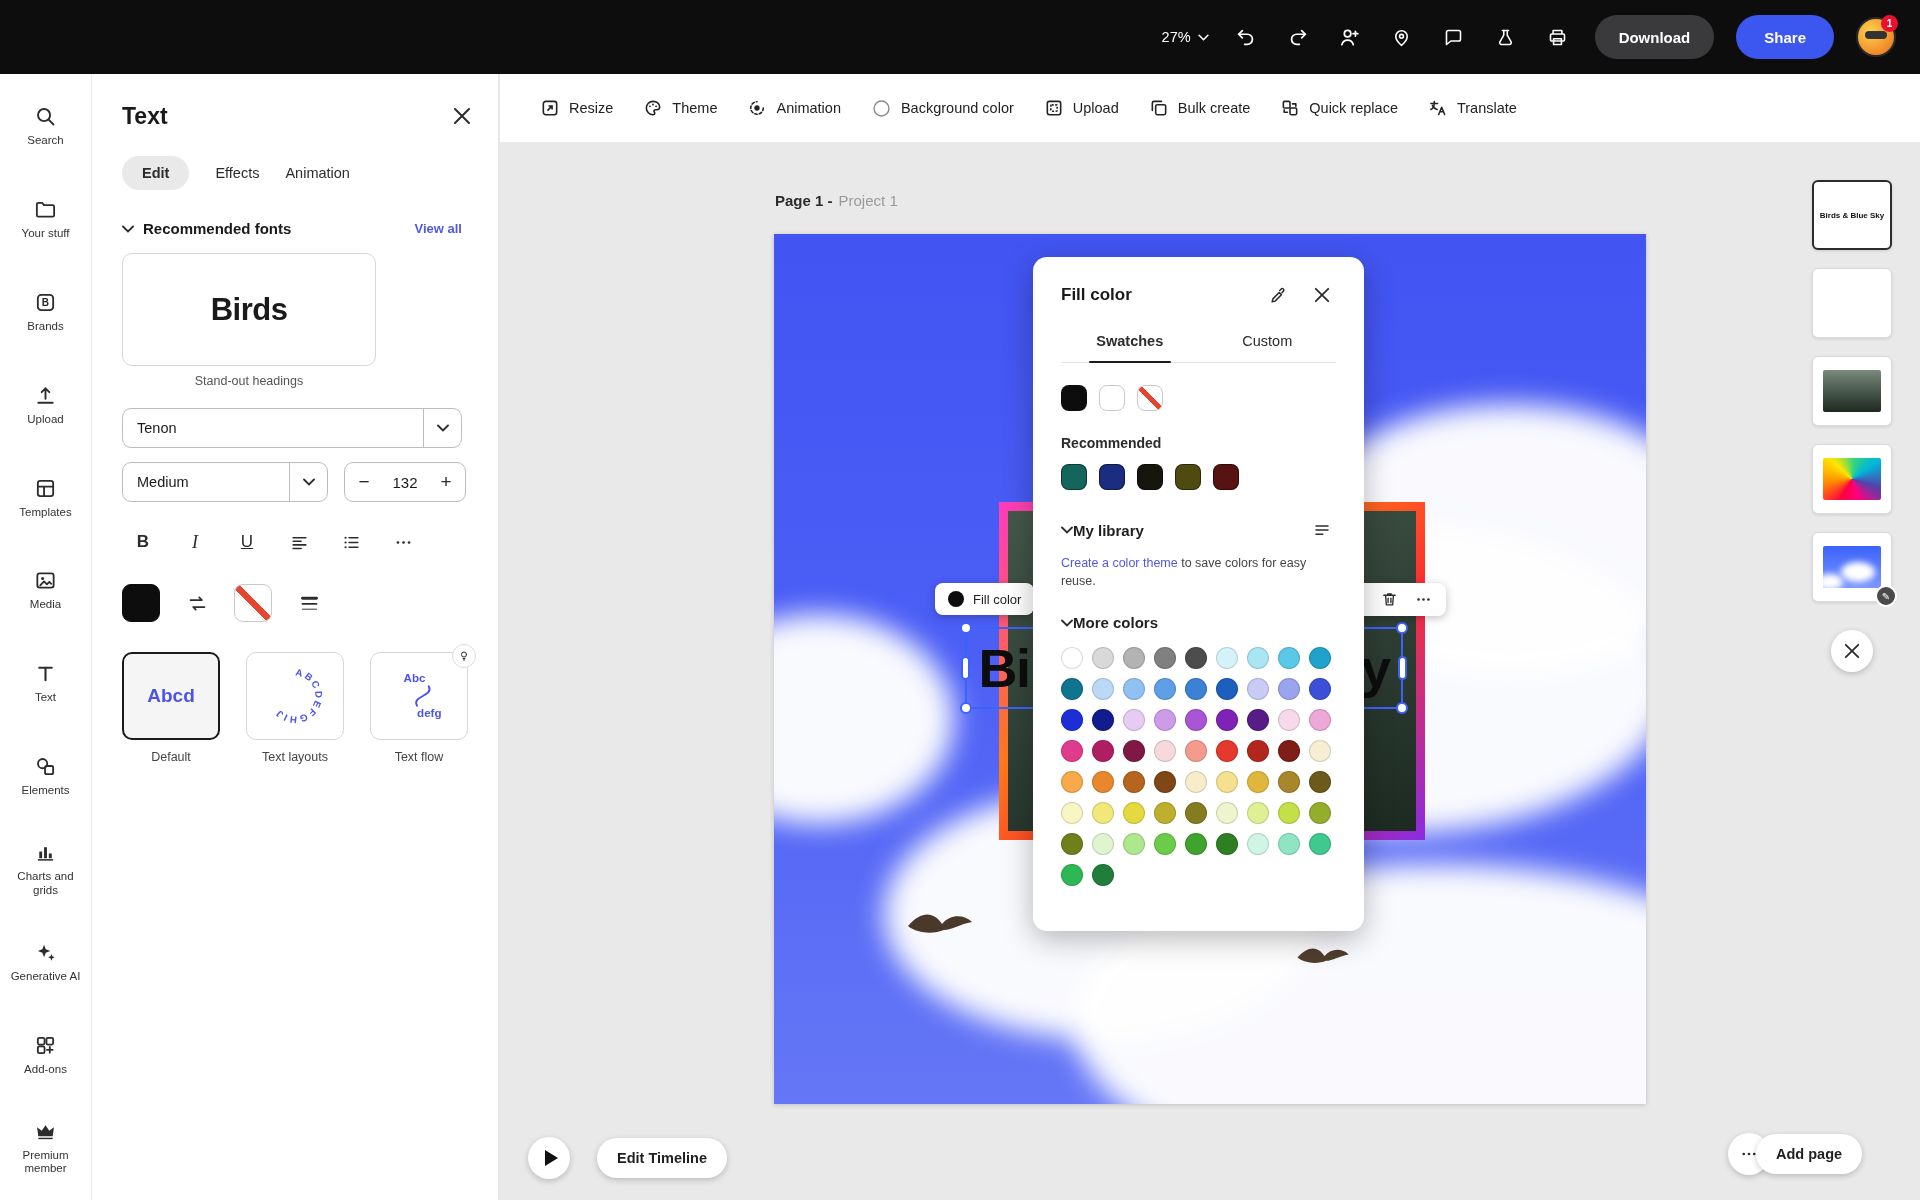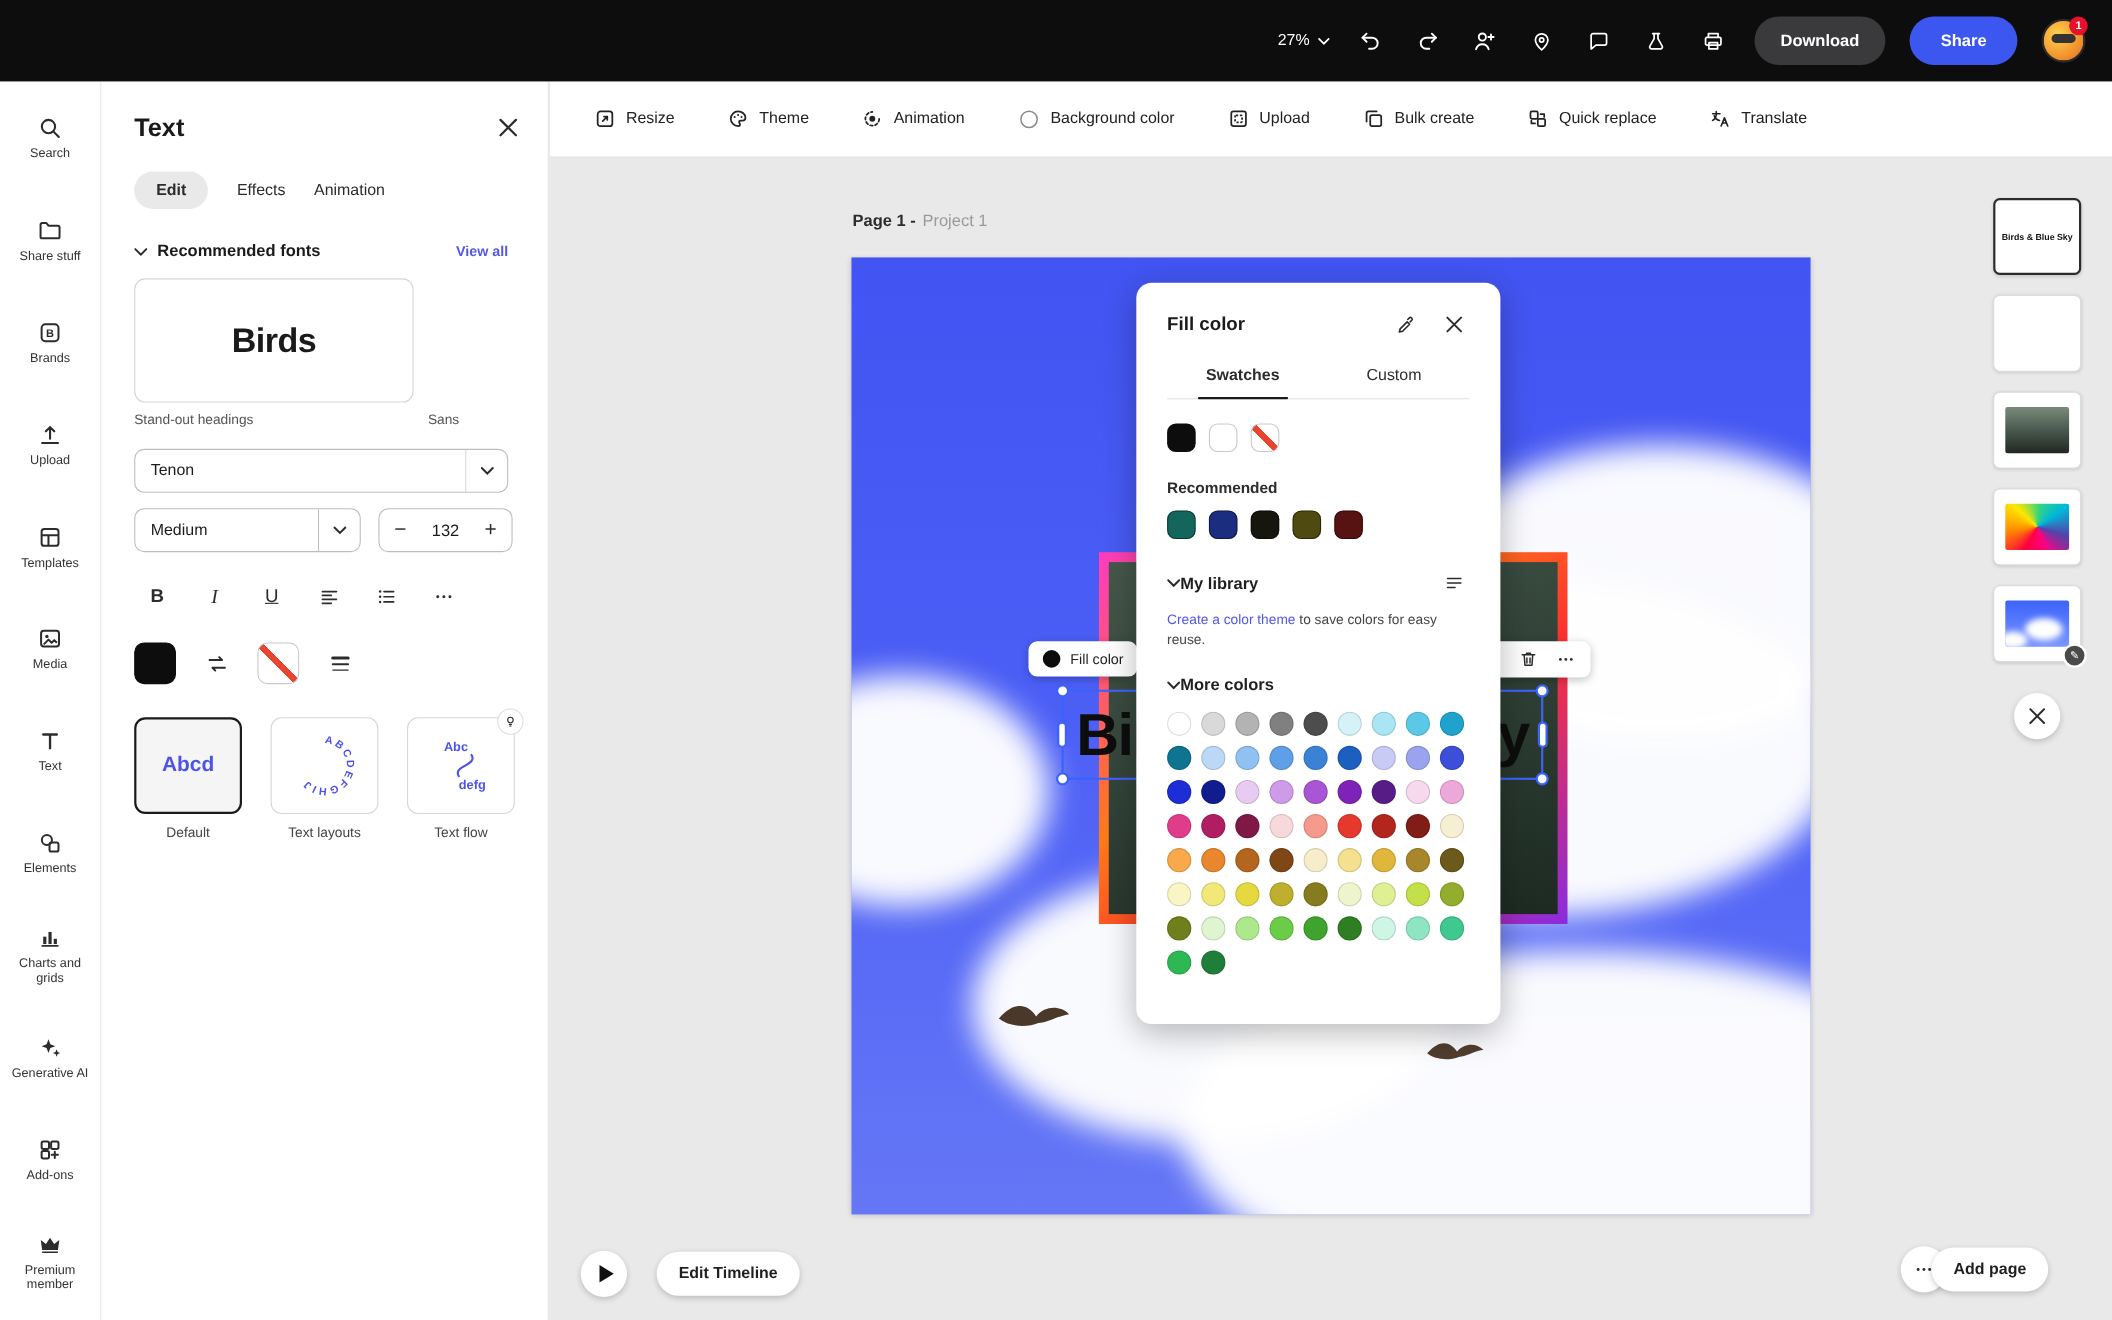--- a/index.html
+++ b/index.html
@@ -38,21 +38,21 @@
   .panel-tabs{display:flex;gap:26px;margin-top:24px}
   .ptab2{font-size:14.5px;color:#2c2c2c;padding:9px 0}
   .ptab2.active{background:#e9e9e9;border-radius:18px;padding:9px 20px;font-weight:700}
   .rec-head{display:flex;align-items:center;justify-content:space-between;width:340px;margin-top:30px}
   .rec-head .lft{display:flex;align-items:center;gap:9px;font-size:15px;font-weight:700}
   .view-all{font-size:13px;color:#5258e4;font-weight:600}
   .font-cards{display:flex;gap:13px;margin-top:16px;width:500px}
   .font-card{position:relative;width:254px;height:113px;border:1px solid #d6d6d6;border-radius:10px;background:#fff;display:flex;align-items:center;justify-content:center;flex:none}
   .font-card .prev{font-size:31px;font-weight:700;letter-spacing:-.5px;white-space:nowrap}
   .crown-badge{position:absolute;right:10px;bottom:8px;width:22px;height:22px;border-radius:50%;background:#2c2c2c;display:flex;align-items:center;justify-content:center;color:#fff}
-  .font-caption{font-size:12.5px;color:#555;width:254px;margin-top:8px;flex:none}
+  .font-caption{font-size:12.5px;color:#555;text-align:center;width:254px;margin-top:8px;flex:none}
   .caps{display:flex;gap:13px;width:500px}
   .select{display:flex;align-items:center;justify-content:space-between;border:1.5px solid #bdbdbd;border-radius:9px;height:40px;padding-left:14px;font-size:14.5px;background:#fff}
   .select .chev-box{width:38px;height:100%;border-left:1.5px solid #bdbdbd;display:flex;align-items:center;justify-content:center;border-radius:0 8px 8px 0}
   .family-select{width:340px;margin-top:20px}
   .row-weight{display:flex;gap:16px;margin-top:14px;align-items:center}
   .weight-select{width:206px}
   .stepper{display:flex;align-items:center;height:40px;border:1.5px solid #bdbdbd;border-radius:9px;overflow:hidden}
   .stepper button{width:38px;height:100%;font-size:19px;color:#2c2c2c;display:flex;align-items:center;justify-content:center}
   .stepper .val{width:44px;text-align:center;font-size:15px}
   .fmt-row{display:flex;align-items:center;gap:10px;margin-top:22px}
@@ -68,21 +68,21 @@
   .scard-wrap{display:flex;flex-direction:column;align-items:center;gap:10px}
   .scard{position:relative;width:98px;height:88px;border:1px solid #d6d6d6;border-radius:10px;display:flex;align-items:center;justify-content:center;background:#fff}
   .scard.selected{border:2px solid #1a1a1a;background:#f5f5f5}
   .scard .abcd{color:#4d53e8;font-size:19px;font-weight:700}
   .scard-cap{font-size:12.5px;color:#444}
   .bulb-badge{position:absolute;top:-9px;right:-9px;width:24px;height:24px;border-radius:50%;background:#fff;border:1px solid #ddd;display:flex;align-items:center;justify-content:center;color:#2c2c2c}
   .pill-row{display:flex;gap:16px;margin-top:34px}
   .gray-pill{height:40px;border-radius:9px;background:#e9e9e9;display:flex;align-items:center;gap:9px;padding:0 20px;font-size:14.5px;font-weight:600;color:#1f1f1f}
 
   
-  .canvas-toolbar{position:absolute;left:500px;top:74px;right:0;height:68px;background:#fff;display:flex;align-items:center;gap:48px;padding-left:40px;z-index:25}
+  .canvas-toolbar{position:absolute;left:500px;top:74px;right:0;height:68px;background:#fff;display:flex;align-items:center;gap:30px;padding-left:40px;z-index:25}
   .ct-item{display:flex;align-items:center;gap:9px;font-size:14.5px;color:#222}
 
   
   .canvas{position:absolute;left:500px;top:142px;right:0;bottom:0;background:#e9e9e9;z-index:10;overflow:hidden}
   .page-label{position:absolute;left:275px;top:50px;font-size:15px}
   .page-label .b{font-weight:700;color:#2c2c2c}
   .page-label .m{color:#9a9a9a;margin-left:6px}
   .page{position:absolute;left:274px;top:92px;width:872px;height:870px;overflow:hidden;background:linear-gradient(180deg,#4254f2 0%,#4b5ef5 45%,#6577f6 100%);box-shadow:0 1px 5px rgba(0,0,0,.18)}
   .cloud-blob{position:absolute;background:#fff;border-radius:50%;filter:blur(14px);opacity:.97}
   .framed{position:absolute;left:225px;top:268px;width:426px;height:338px;padding:9px;background:linear-gradient(140deg,#ff3bc1 0%,#ff7a18 38%,#ff2f2f 62%,#8a2be2 100%)}
@@ -217,21 +217,21 @@
       <svg width="23" height="23" viewBox="0 0 24 24" fill="none" stroke="#2c2c2c" stroke-width="2" stroke-linecap="round">
           <circle cx="10.5" cy="10.5" r="6.3"></circle>
           <path d="m15.3 15.3 5 5"></path>
         </svg>
       <span class="lbl">Search</span>
     </button>
     <button class="rail-item">
       <svg width="23" height="23" viewBox="0 0 24 24" fill="none" stroke="#2c2c2c" stroke-width="1.9" stroke-linejoin="round">
           <path d="M3 6.5A1.5 1.5 0 0 1 4.5 5h4l2 2.5h9A1.5 1.5 0 0 1 21 9v9a1.5 1.5 0 0 1-1.5 1.5h-15A1.5 1.5 0 0 1 3 18z"></path>
         </svg>
-      <span class="lbl">Share stuff</span>
+      <span class="lbl">Your stuff</span>
     </button>
     <button class="rail-item">
       <svg width="23" height="23" viewBox="0 0 24 24" fill="none" stroke="#2c2c2c" stroke-width="1.9">
           <rect x="4" y="4" width="16" height="16" rx="3.5"></rect>
           <text x="12" y="16" text-anchor="middle" font-size="10.5" font-weight="bold" fill="#2c2c2c" stroke="none">B</text>
         </svg>
       <span class="lbl">Brands</span>
     </button>
     <button class="rail-item">
       <svg width="23" height="23" viewBox="0 0 24 24" fill="none" stroke="#2c2c2c" stroke-width="2" stroke-linecap="round" stroke-linejoin="round">

